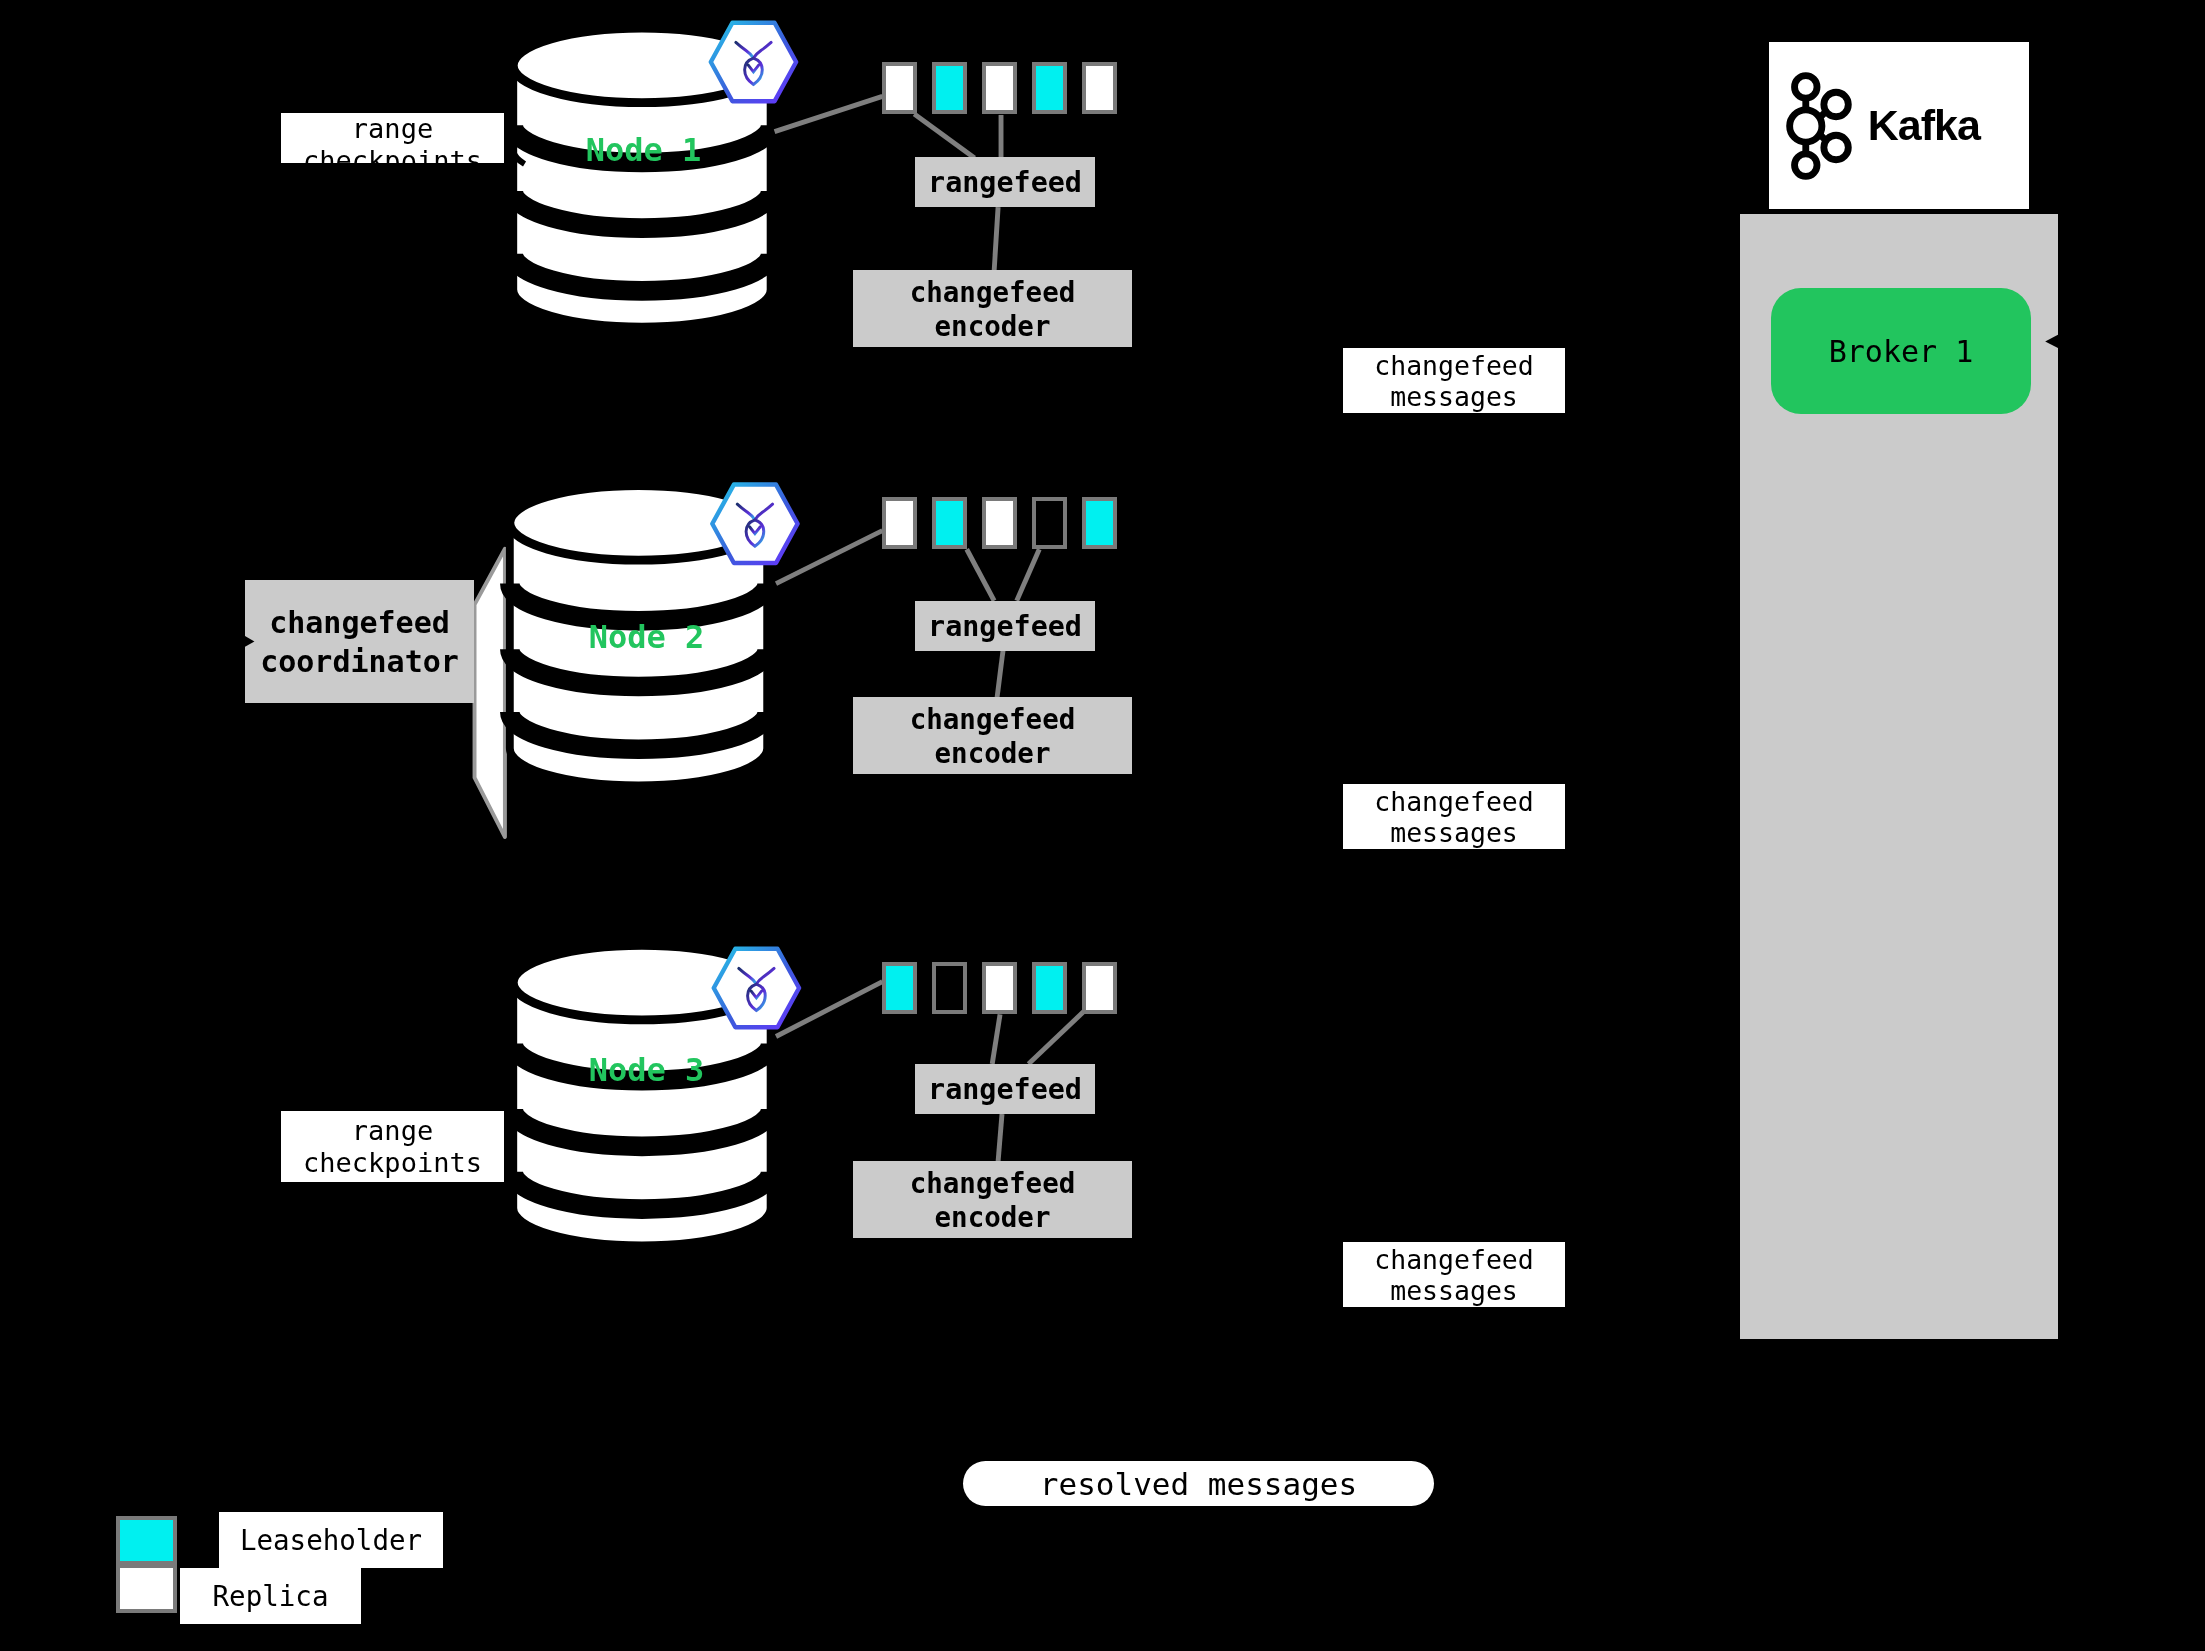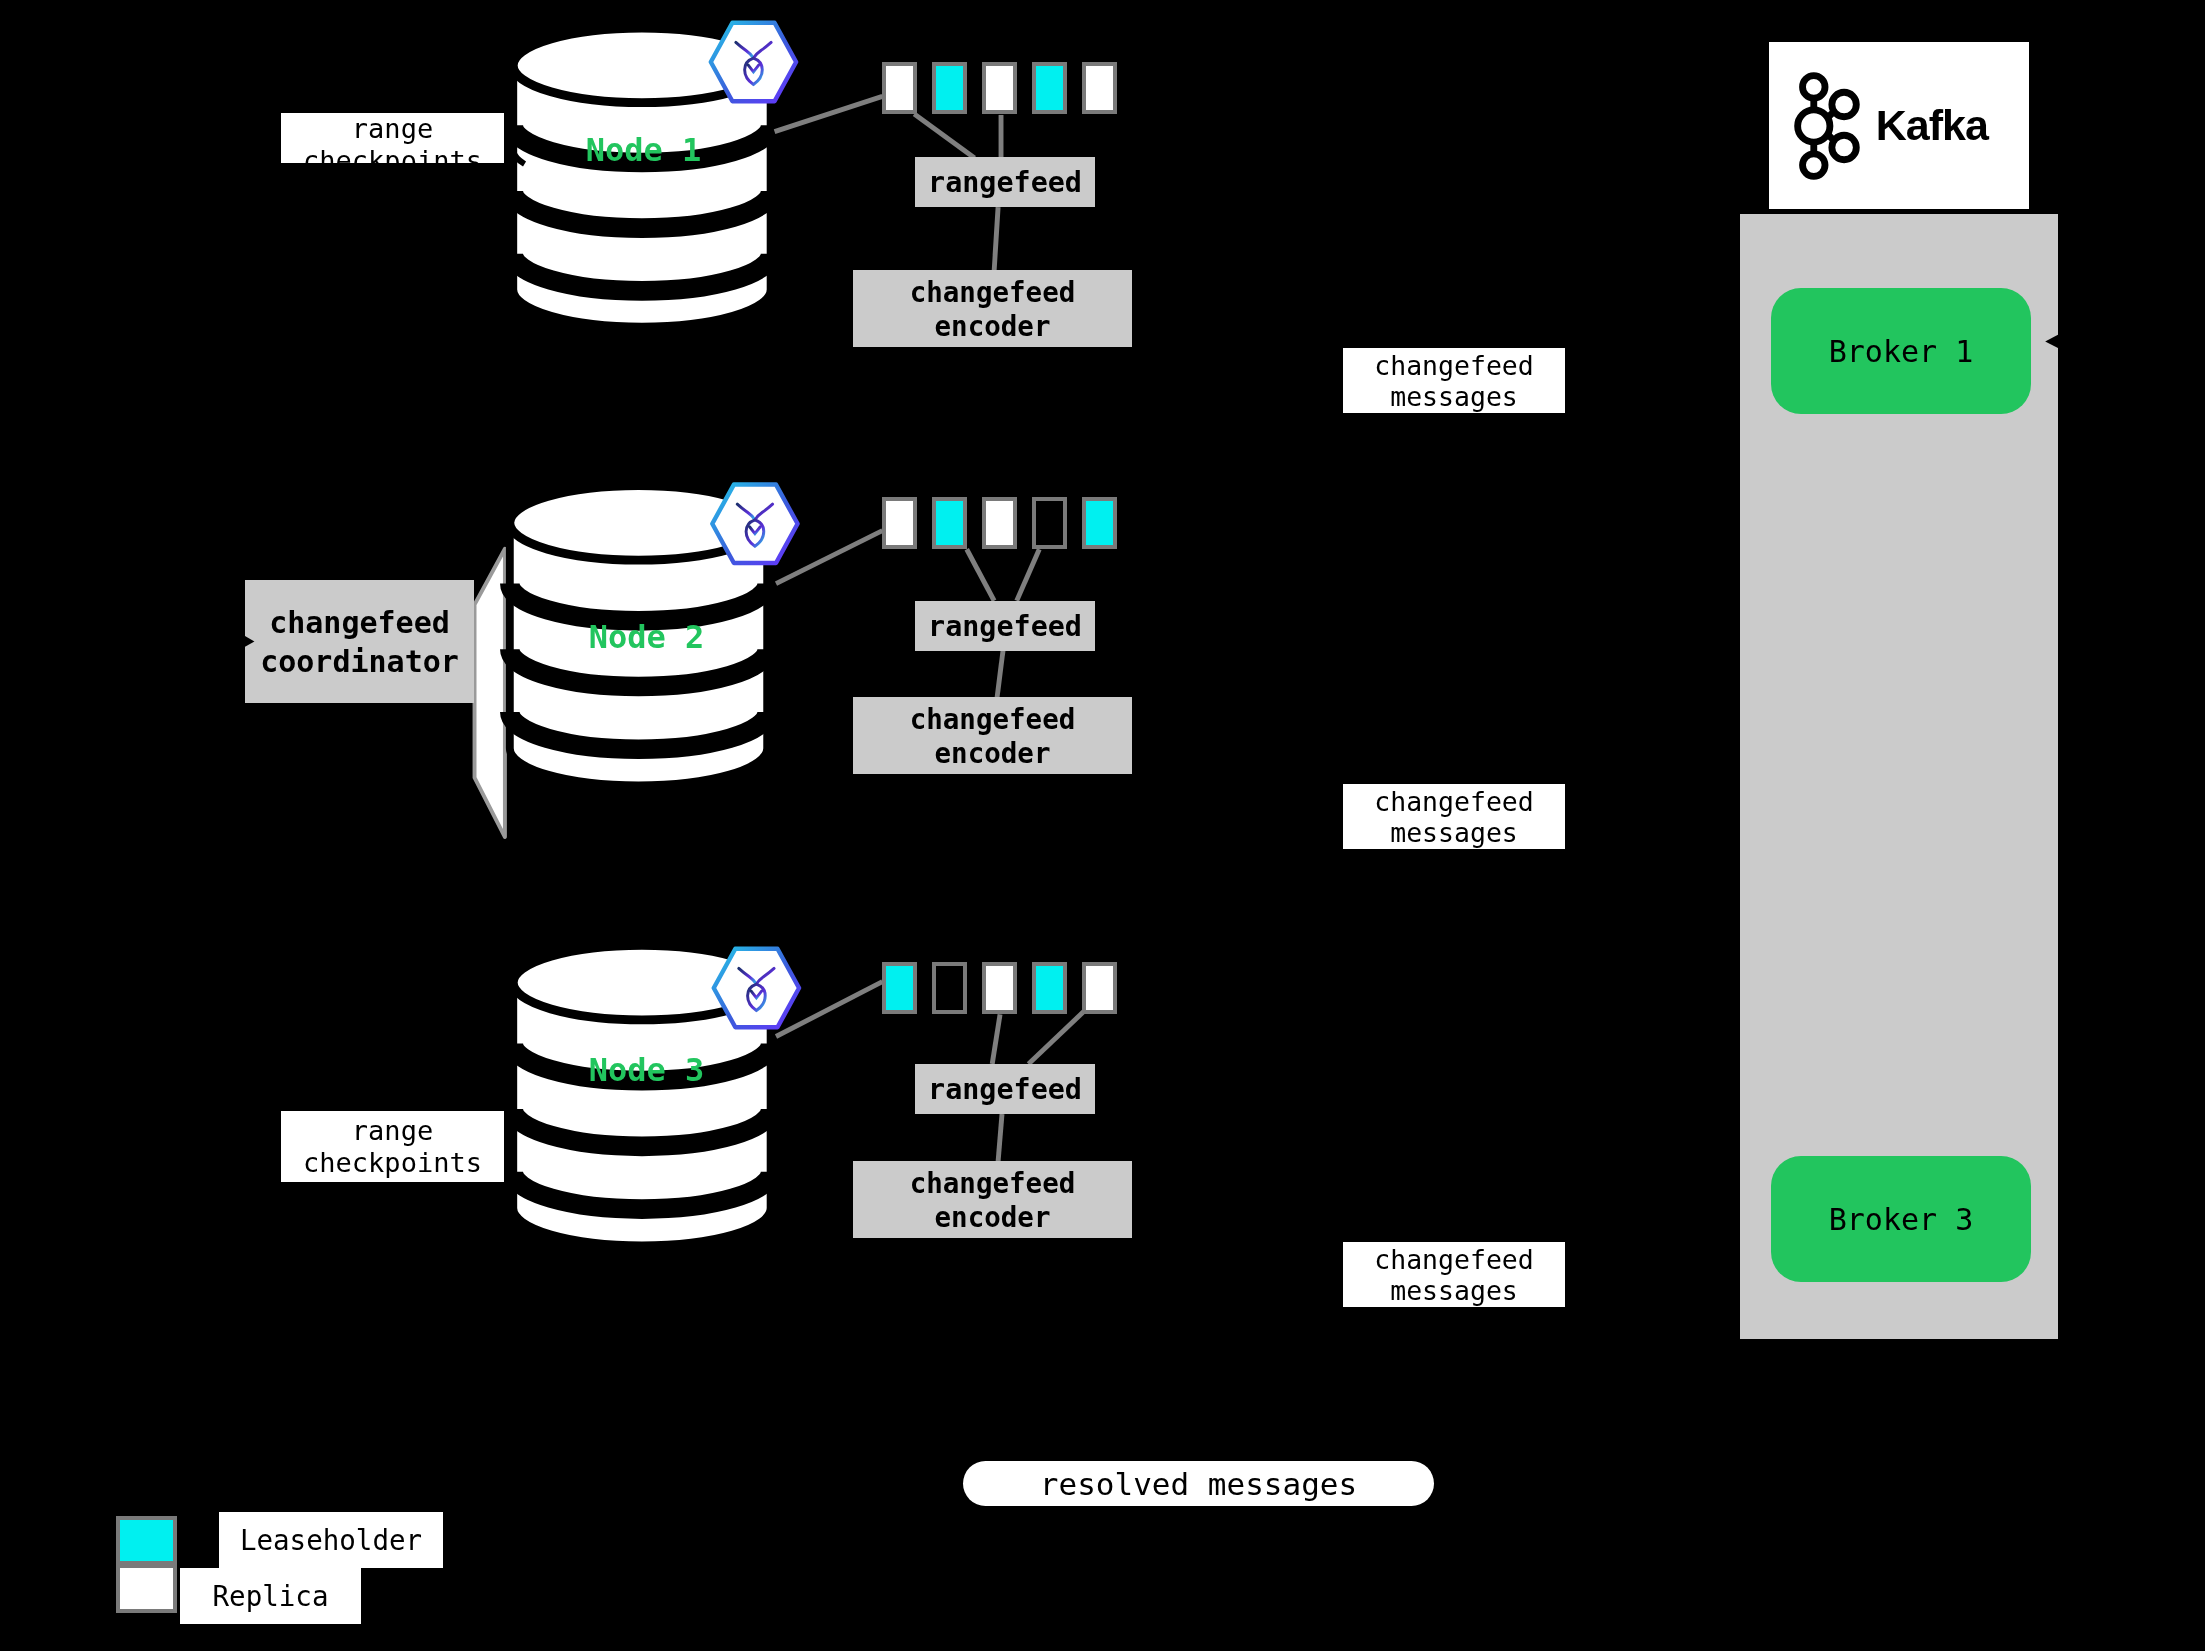--- a/index.html
+++ b/index.html
@@ -44,21 +44,21 @@
   
   #coord{left:245px;top:580px;width:229px;height:123px;font-weight:bold;
          font-size:30px;line-height:39px;}
   
   .msg{width:222px;height:65px;font-size:26.5px;line-height:31px;}
   #msg1{left:1343px;top:348px;}
   #msg2{left:1343px;top:784px;}
   #msg3{left:1343px;top:1242px;}
   
   #kafka-card{left:1769px;top:42px;width:260px;height:167px;flex-direction:row;
-              justify-content:flex-start;padding-left:20px;gap:12.7px;}
+              justify-content:flex-start;padding-left:12px;gap:12.7px;}
   #kafka-wordmark{font-family:"Liberation Sans",sans-serif;font-weight:bold;
                   font-size:43px;letter-spacing:-1px;color:#000;}
   #kcontainer{left:1740px;top:214px;width:318px;height:1125px;background:#cbcbcb;}
   .broker{width:260px;height:126px;border-radius:30px;font-size:30px;background:#22c55e;
           color:#000;display:flex;align-items:center;justify-content:center;}
   #broker1{left:1771px;top:288px;}
   #broker2{left:1771px;top:713px;}
   #broker3{left:1771px;top:1156px;}
   
   #resolved{left:963px;top:1461px;width:471px;height:45px;border-radius:22.6px;font-size:31px;}
@@ -246,21 +246,20 @@
         <line x1="0" y1="33" x2="0" y2="57"></line>
         <line x1="28" y1="-17" x2="42" y2="-30"></line>
         <line x1="28" y1="17" x2="42" y2="30"></line>
       </g>
     </svg>
     <span id="kafka-wordmark">Kafka</span>
   </div>
 
   <div id="kcontainer" class="abs"></div>
   <div id="broker1" class="abs broker">Broker 1</div>
-  <div id="broker3" class="abs broker">Broker 3</div>
 
   <div id="resolved" class="abs whitebox">resolved messages</div>
 
   <div id="sw-lease" class="abs swatch"></div>
   <div id="sw-replica" class="abs swatch"></div>
   <div id="lbl-lease" class="abs whitebox">Leaseholder</div>
   <div id="lbl-replica" class="abs whitebox">Replica</div>
 
   <svg id="overlay" width="2205" height="1652" viewBox="0 0 4498 3369">
     <polygon points="4172,696 4199,682 4199,710" fill="#000"></polygon>

